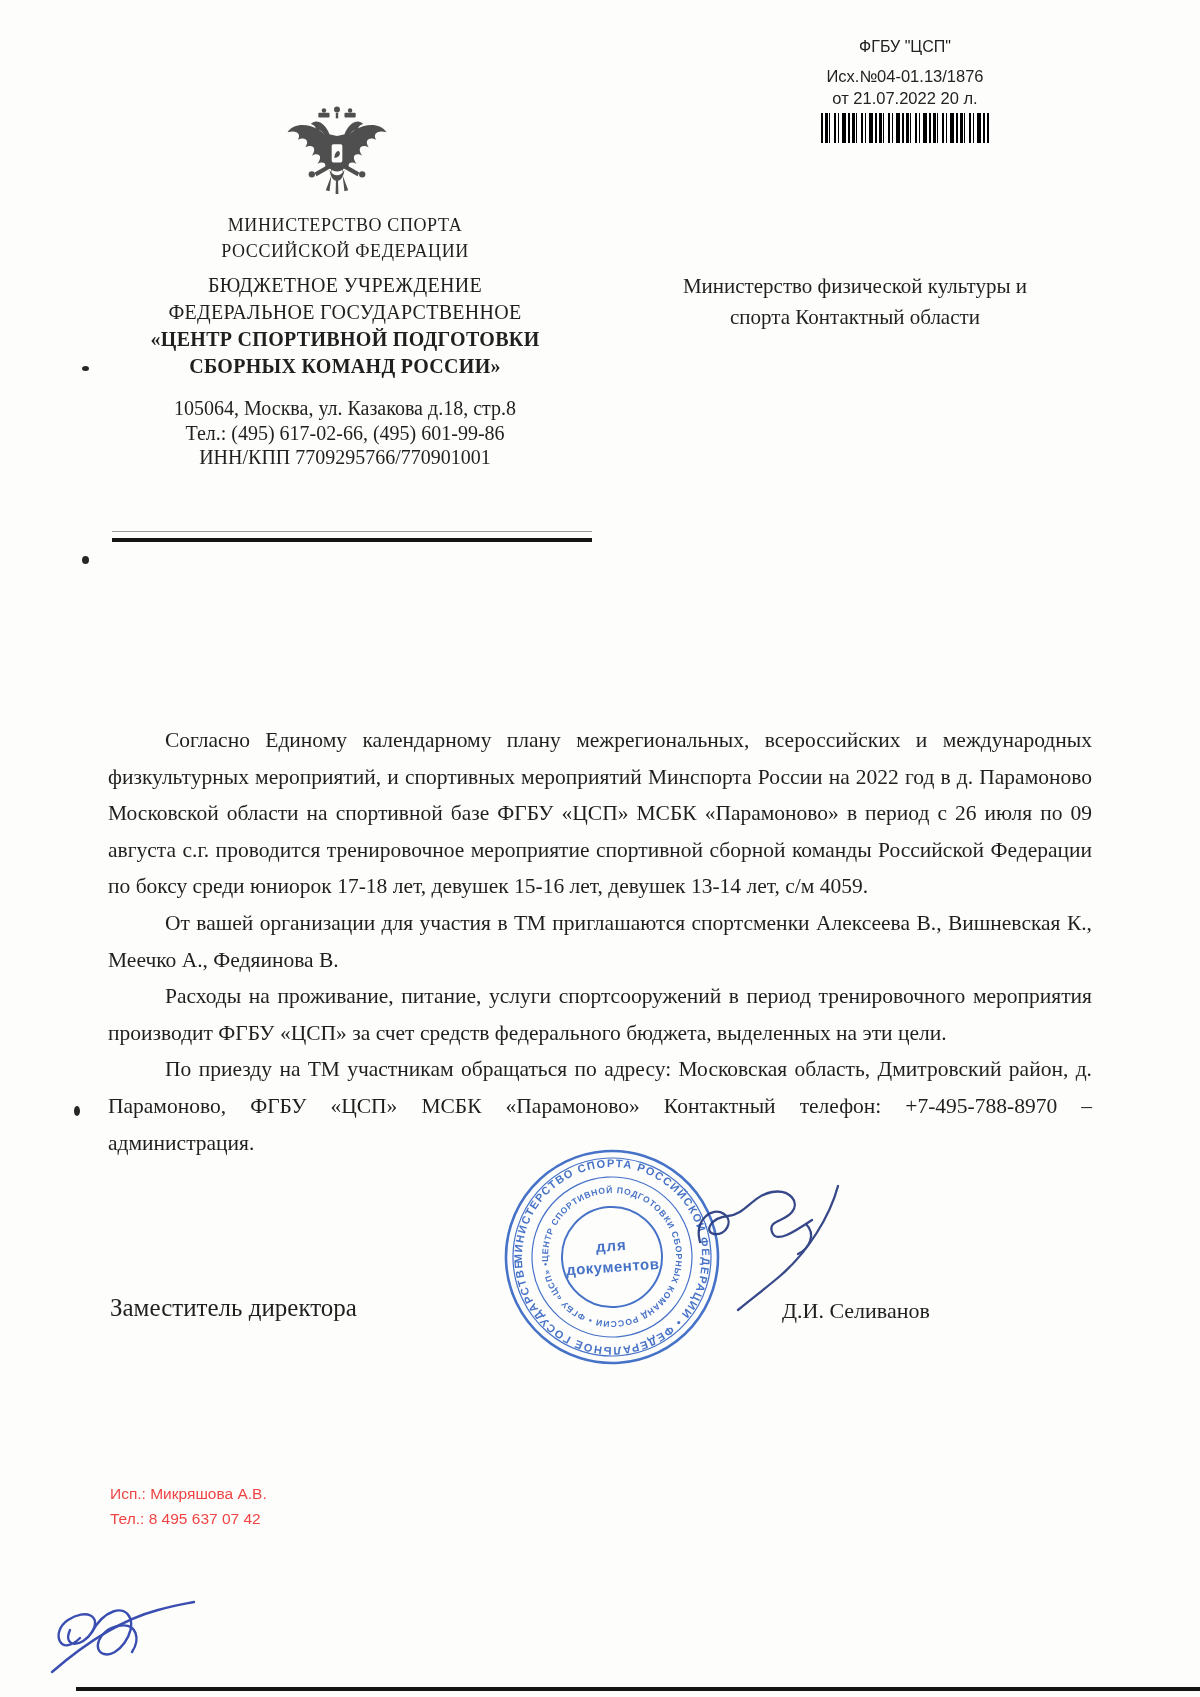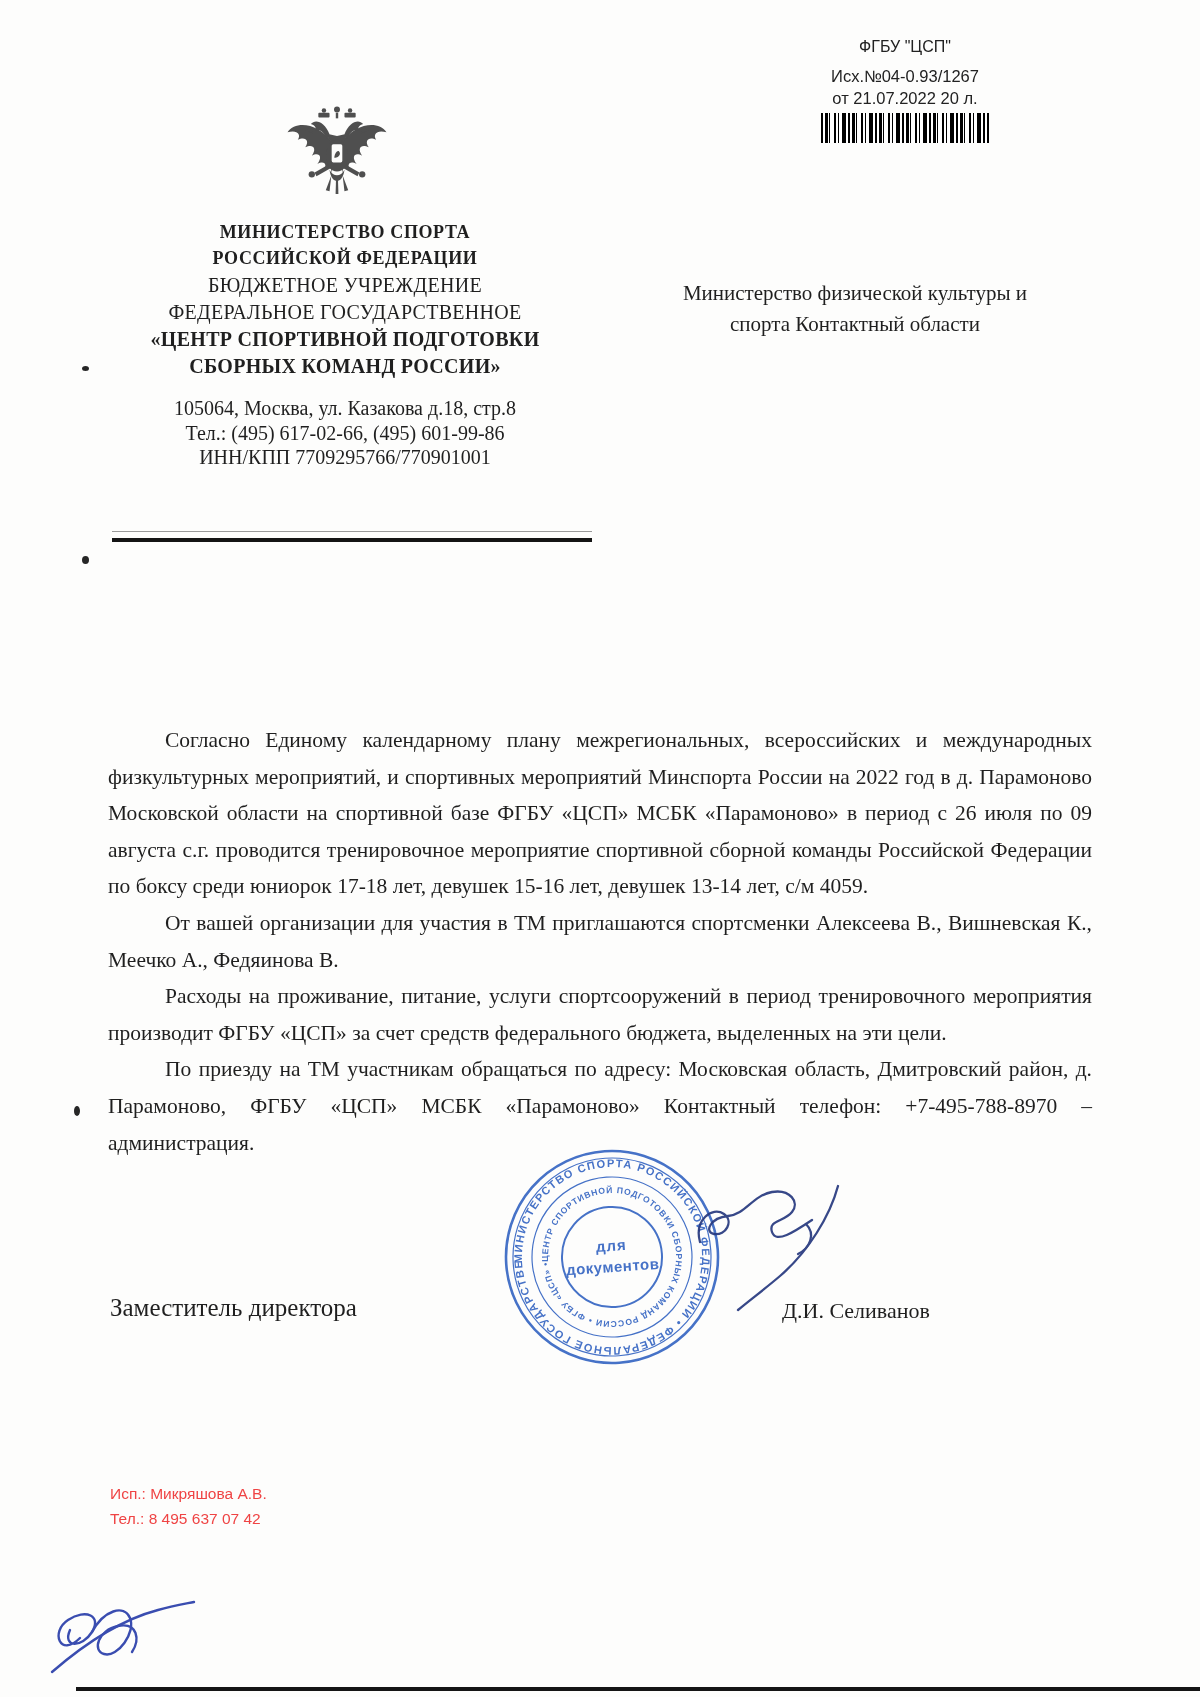--- a/index.html
+++ b/index.html
@@ -27,41 +27,40 @@
     width:168px;height:30px;margin:4px auto 0 auto;
     background:repeating-linear-gradient(90deg,
       #000 0 2px,#fff 2px 4px,#000 4px 7px,#fff 7px 8px,
       #000 8px 9px,#fff 9px 13px,#000 13px 15px,#fff 15px 17px,
       #000 17px 18px,#fff 18px 21px,#000 21px 25px,#fff 25px 27px);
   }
   
   .emblem{position:absolute;left:281px;top:102px;width:112px;height:112px;}
   .ministry{
     position:absolute;left:110px;top:212px;width:470px;
-    text-align:center;font-weight:bold;font-size:18px;line-height:26px;
+    text-align:center;font-weight:normal;font-size:18px;line-height:26px;
     letter-spacing:0.6px;
-    margin-top:7px;
   }
   .org-block{
     position:absolute;left:100px;top:272px;width:490px;
     text-align:center;font-size:20px;line-height:27px;letter-spacing:0.3px;
   }
   .org-block .b{font-weight:bold;}
   .addr-block{
     position:absolute;left:100px;top:396px;width:490px;
     text-align:center;font-size:20px;line-height:24.5px;
   }
   .addr-block .link{text-decoration:underline;}
   .rule{
     position:absolute;left:112px;top:531px;width:480px;height:6px;
     border-top:1px solid #9a9a9a;border-bottom:4px solid #141414;
   }
   
   .recipient{
-    position:absolute;left:615px;top:278px;width:480px;
+    position:absolute;left:615px;top:271px;width:480px;
     text-align:center;font-size:21px;line-height:31px;
   }
   
   .body-text{
     position:absolute;left:108px;top:722px;width:984px;
     font-size:21.5px;line-height:36.6px;
     text-align:justify;
   }
   .body-text p{margin:0;text-indent:57px;}
   
@@ -85,21 +84,21 @@
   .speck.s2{left:82px;top:556px;width:7px;height:8px;}
   .speck.s3{left:74px;top:1106px;width:6px;height:10px;}
 </style>
 </head>
 <body>
 
 <div class="page">
 
   <div class="ref-block">
     <div class="org-short">ФГБУ "ЦСП"</div>
-    <div class="out-no">Исх.№04-0.93/1267</div>
+    <div class="out-no">Исх.№04-01.13/1876</div>
     <div class="out-date">от 21.07.2022 20 л.</div>
     <div class="barcode"></div>
   </div>
 
   <svg class="emblem" viewBox="0 0 120 115">
     <g fill="#4f4f4f" stroke="none">
       <g id="ehalf">
         <path d="M56 42 C40 20 16 17 7 30 C17 27 22 32 18 38 C26 34 31 39 26 46 C34 42 39 47 33 55 C41 51 45 56 39 64 C46 60 50 64 46 71 C51 67 55 68 54 74 L58 58 Z"></path>
         <path d="M52 32 C47 19 37 15 32 21 C36 22 38 25 37 28 C42 26 47 31 49 37 Z"></path>
         <path d="M33 25 L26 28 L34 31 Z"></path>

